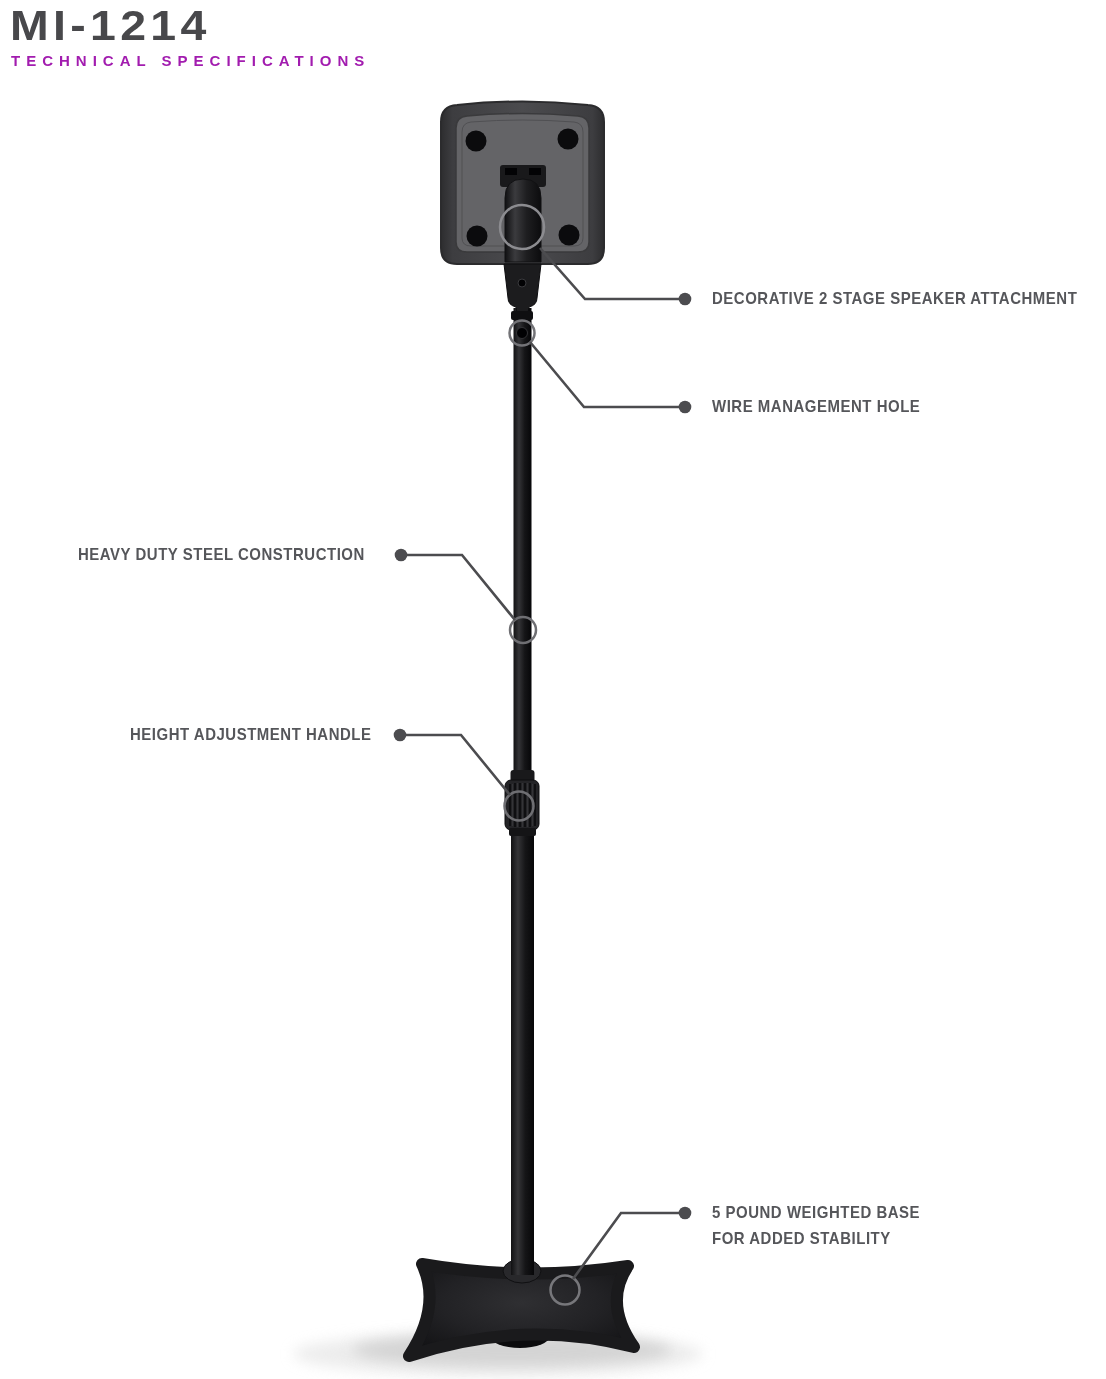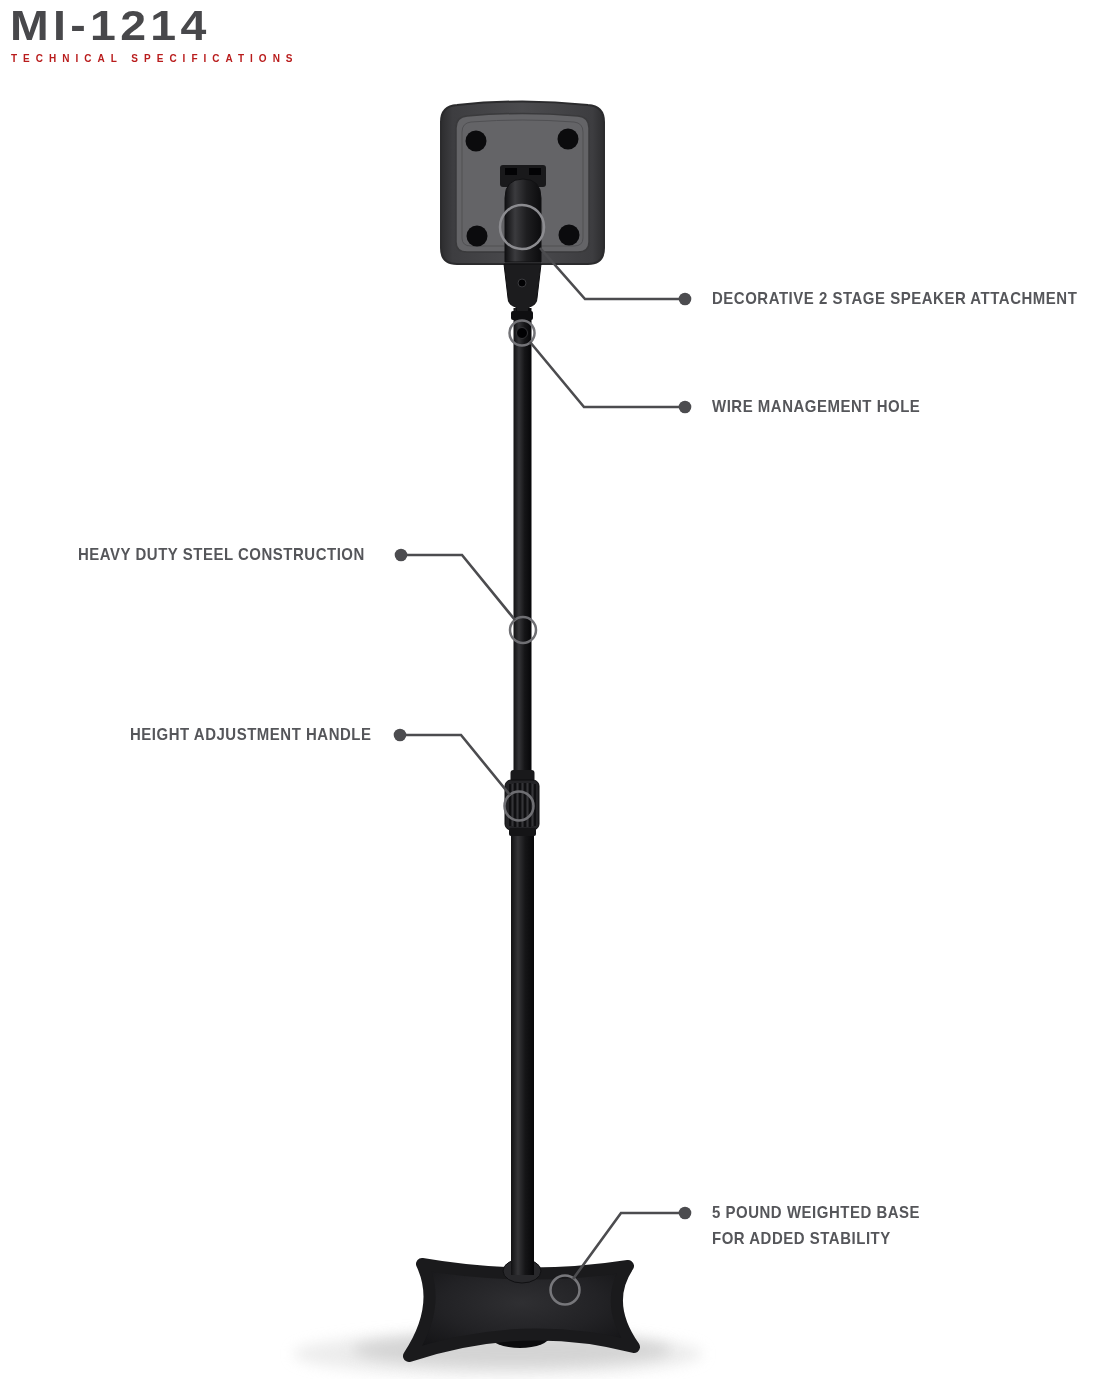--- a/index.html
+++ b/index.html
@@ -19,24 +19,24 @@
     letter-spacing: 4px;
     color: #48484b;
     line-height: 1.15;
     transform: scaleX(1.08);
     transform-origin: 0 50%;
     white-space: nowrap;
   }
   .page-subtitle {
     position: absolute;
     left: 11px; top: 53px;
-    font-size: 10px;
+    font-size: 15px;
     font-weight: bold;
     letter-spacing: 6px;
-    color: #b91c1c;
+    color: #a21caf;
     line-height: 1.1;
     white-space: nowrap;
   }
   .callout-label {
     position: absolute;
     font-size: 17px;
     font-weight: bold;
     letter-spacing: 0.6px;
     line-height: 20px;
     color: #55565a;

